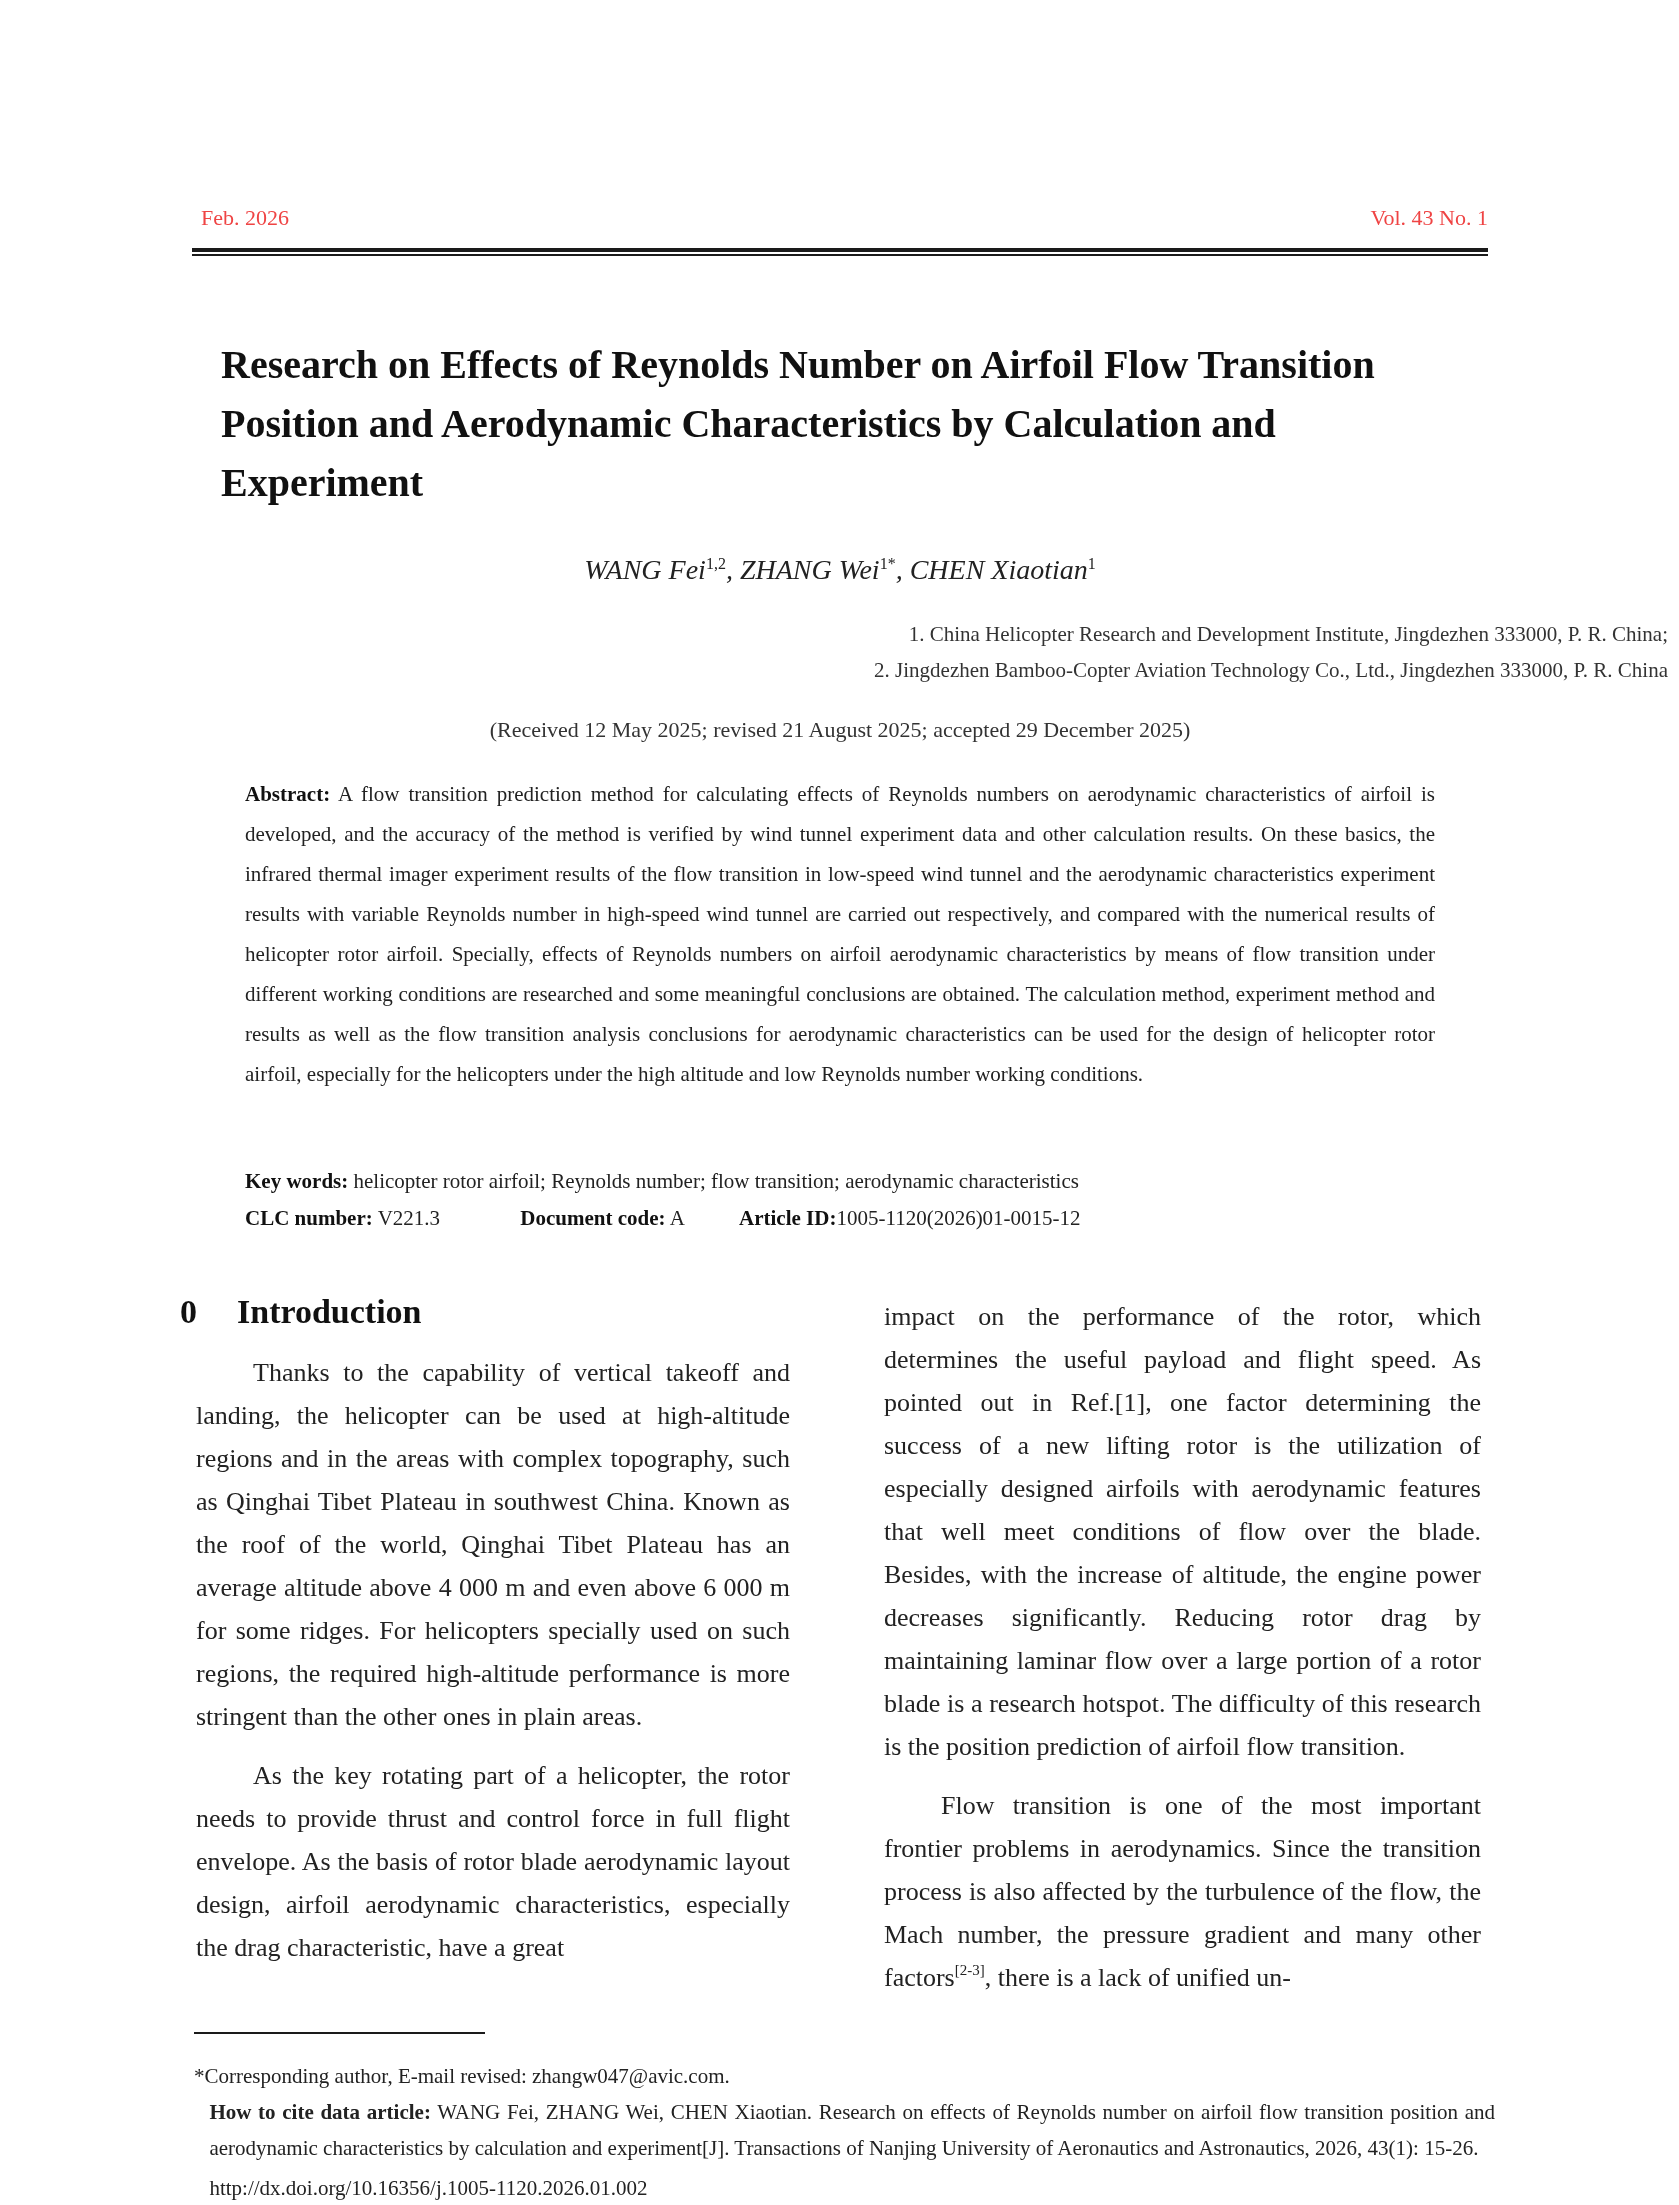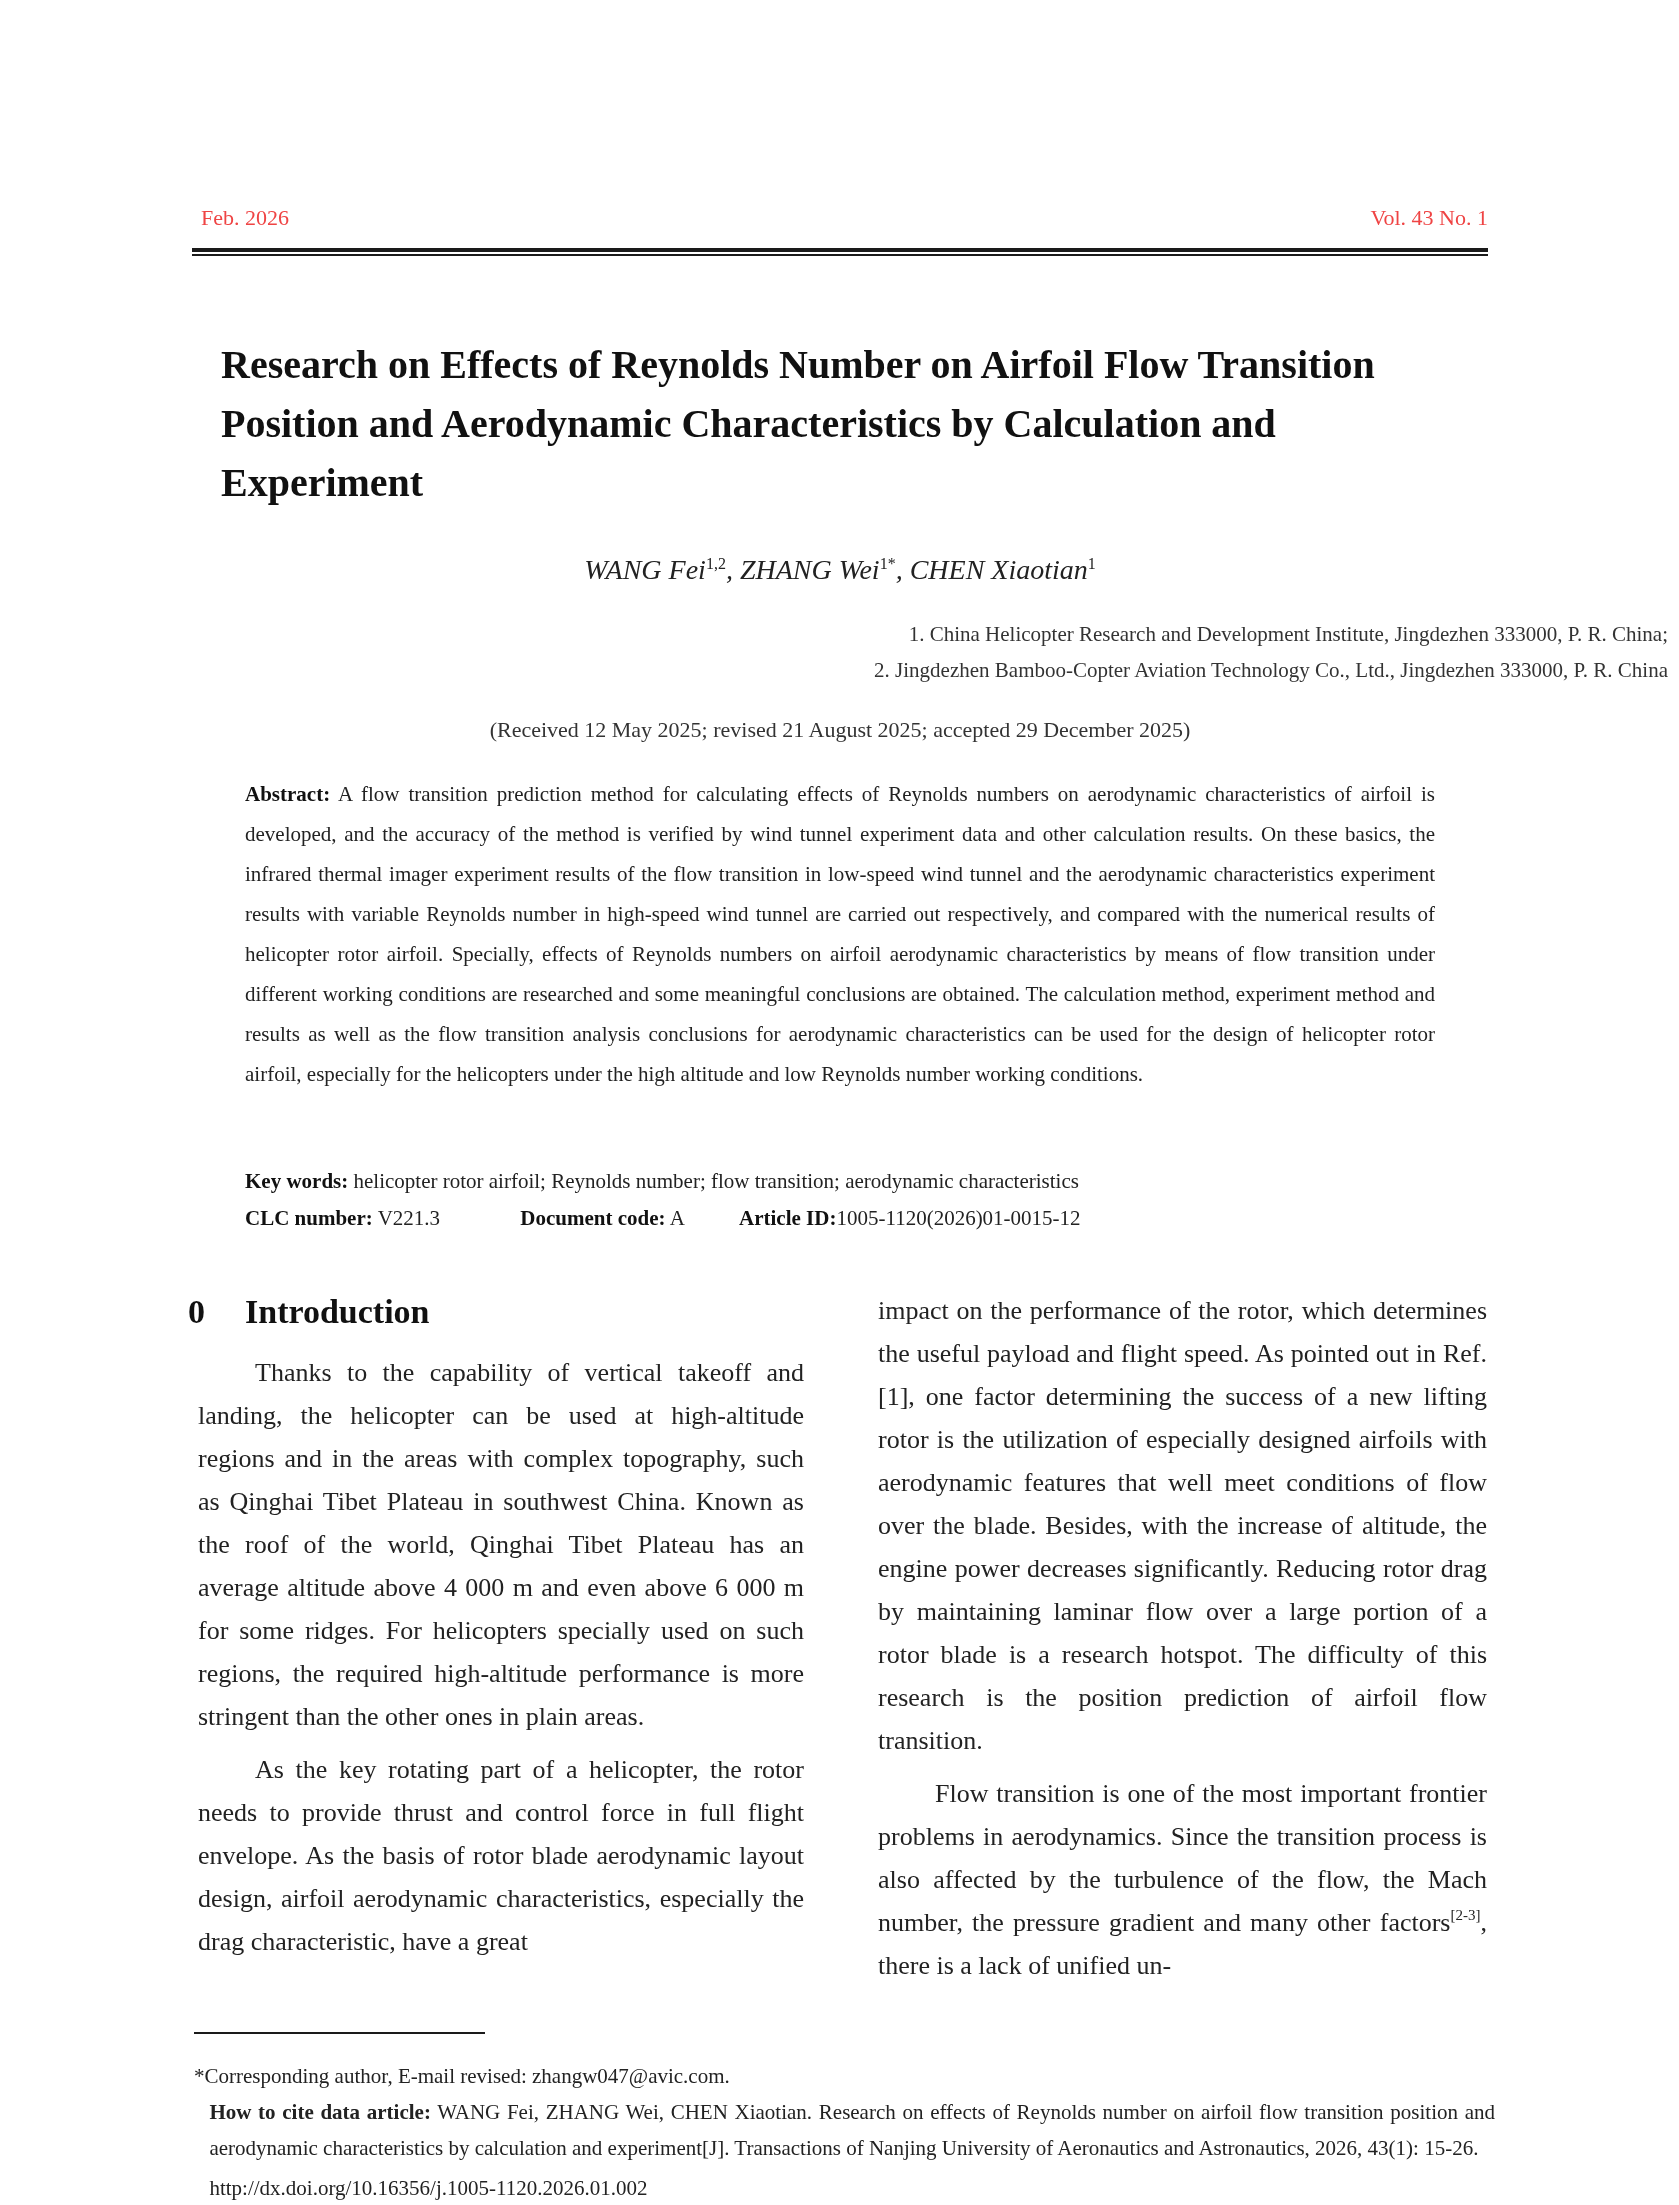--- a/index.html
+++ b/index.html
@@ -39,27 +39,27 @@
   }
   .abstract b, .kw b, .clc b { color: #111; }
   .kw { position: absolute; left: 245px; right: 245px; top: 1169px; font-size: 21px; color: #222; }
   .clc { position: absolute; left: 245px; top: 1206px; font-size: 21px; color: #222; white-space: nowrap; }
   .clc span.gap { display: inline-block; width: 75px; }
   .clc span.gap2 { display: inline-block; width: 49px; }
   .col {
     position: absolute; top: 1279px; width: 626px;
     font-size: 26px; line-height: 43px; text-align: justify; color: #222;
   }
-  .col.left { left: 188px; }
+  .col.left { left: 180px; }
   .col.right { left: 868px; width: 629px; }
   .section-title {
     font-weight: bold; font-size: 34px; line-height: 44px; margin: 11px 0 17px 0; color: #111;
   }
   .section-title .num { display: inline-block; width: 57px; }
-  .col p { margin: 10px; text-indent: 57px; }
+  .col p { margin: 16px; text-indent: 57px; }
   .col p.cont { text-indent: 0; }
   sup.ref { font-size: 15px; vertical-align: 11.5px; line-height: 0; }
   .foot-rule { position: absolute; left: 194px; top: 2032px; width: 291px; height: 2.2px; background: #1a1a1a; }
   .footnotes {
     position: absolute; left: 194px; right: 185px; top: 2058px;
     font-size: 21px; line-height: 36px; color: #222;
   }
   .footnotes .cite { padding-left: 15.4px; text-align: justify; }
   .footnotes .doi { padding-left: 15.4px; margin-top: 4.4px; }
 </style>

